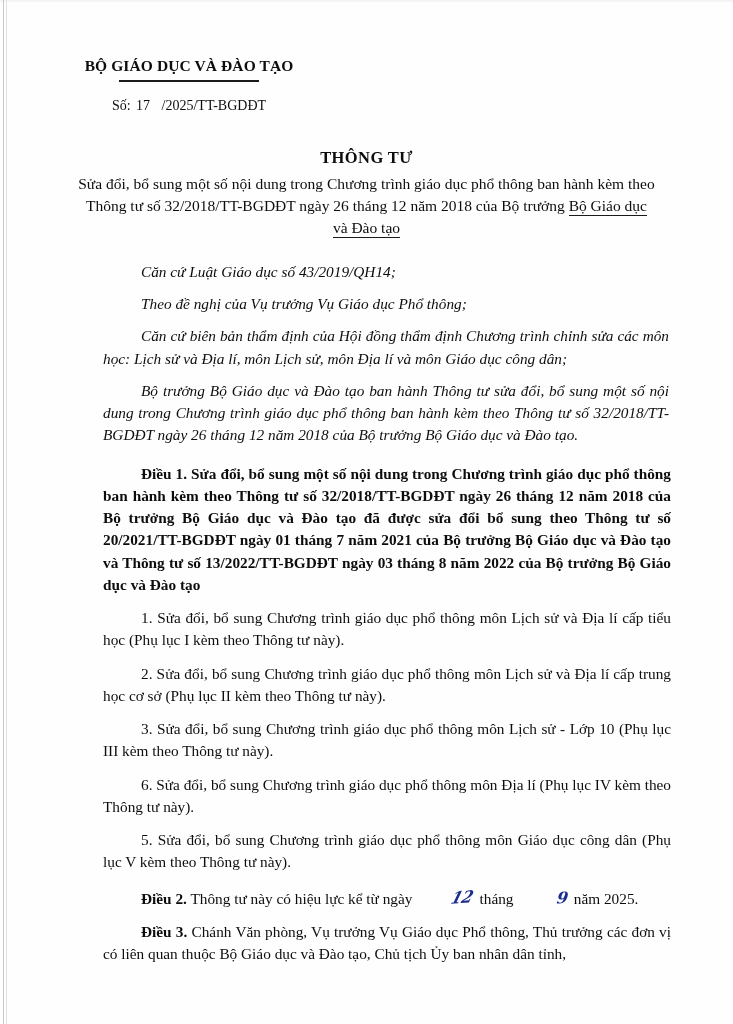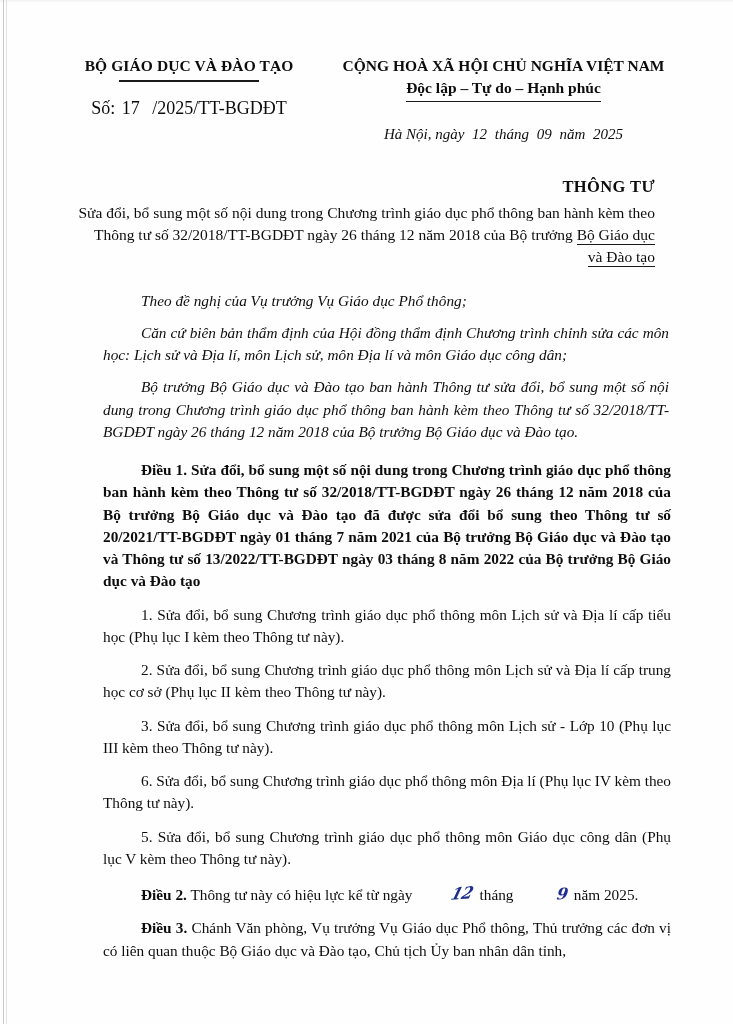--- a/index.html
+++ b/index.html
@@ -83,41 +83,41 @@
   .motto {
     font-size: 15.5px;
     font-weight: bold;
     margin-top: 3px;
     display: inline-block;
     border-bottom: 1.6px solid #1a1a1a;
     padding-bottom: 2px;
     line-height: 1.3;
   }
   .doc-number {
-    font-size: 18px;
+    font-size: 14px;
     margin-top: 16px;
     text-align: center;
     white-space: nowrap;
   }
   .doc-number .num {
     padding: 0 8px 0 2px;
   }
   .place-date {
     font-size: 15px;
     font-style: italic;
     text-align: center;
     margin-top: 24px;
     white-space: nowrap;
   }
   .place-date span { padding: 0 2px; }
 
   
   .title-block {
     margin-top: 34px;
-    text-align: right;
+    text-align: center;
     padding: 0 78px;
   }
   .doc-type {
     font-size: 16.5px;
     font-weight: bold;
     letter-spacing: .4px;
   }
   .doc-title {
     font-size: 15.5px;
     font-weight: normal;
@@ -191,45 +191,34 @@
       <div class="hdr-left">
         <div class="org-name">BỘ GIÁO DỤC VÀ ĐÀO TẠO</div>
         <div class="rule-short"></div>
         <div class="doc-number">
           <span>Số:</span>
           <span class="num">17</span>
           <span>/2025/TT-BGDĐT</span>
         </div>
       </div>
 
-      <div class="hdr-right">
-        <div class="nation-name">CỘNG HOÀ XÃ HỘI CHỦ NGHĨA VIỆT NAM</div>
-        <div class="motto">Độc lập – Tự do – Hạnh phúc</div>
-        <div class="place-date">
-          <span>Hà Nội, ngày</span>
-          <span>12</span>
-          <span>tháng</span>
-          <span>09</span>
-          <span>năm</span>
-          <span>2025</span>
-        </div>
-      </div>
     </div>
 
     <div class="title-block">
       <div class="doc-type">THÔNG TƯ</div>
       <div class="doc-title">
         <span>Sửa đổi, bổ sung một số nội dung trong Chương trình giáo dục phổ thông ban</span>
         <span>hành kèm theo Thông tư số 32/2018/TT-BGDĐT ngày 26 tháng 12 năm 2018</span>
         <span>của Bộ trưởng </span><span class="u-line">Bộ Giáo dục và Đào tạo</span>
       </div>
     </div>
 
     <div class="body">
 
+      <p class="preamble">Căn cứ Luật Giáo dục số 43/2019/QH14;</p>
       <p class="preamble">Theo đề nghị của Vụ trưởng Vụ Giáo dục Phổ thông;</p>
       <p class="preamble">Căn cứ biên bản thẩm định của Hội đồng thẩm định Chương trình chỉnh sửa các môn học: Lịch sử và Địa lí, môn Lịch sử, môn Địa lí và môn Giáo dục công dân;</p>
       <p class="preamble">Bộ trưởng Bộ Giáo dục và Đào tạo ban hành Thông tư sửa đổi, bổ sung một số nội dung trong Chương trình giáo dục phổ thông ban hành kèm theo Thông tư số 32/2018/TT-BGDĐT ngày 26 tháng 12 năm 2018 của Bộ trưởng Bộ Giáo dục và Đào tạo.</p>
 
       <p class="article">Điều 1. Sửa đổi, bổ sung một số nội dung trong Chương trình giáo dục phổ thông ban hành kèm theo Thông tư số 32/2018/TT-BGDĐT ngày 26 tháng 12 năm 2018 của Bộ trưởng Bộ Giáo dục và Đào tạo đã được sửa đổi bổ sung theo Thông tư số 20/2021/TT-BGDĐT ngày 01 tháng 7 năm 2021 của Bộ trưởng Bộ Giáo dục và Đào tạo và Thông tư số 13/2022/TT-BGDĐT ngày 03 tháng 8 năm 2022 của Bộ trưởng Bộ Giáo dục và Đào tạo</p>
 
       <p class="item">1. Sửa đổi, bổ sung Chương trình giáo dục phổ thông môn Lịch sử và Địa lí cấp tiểu học (Phụ lục I kèm theo Thông tư này).</p>
       <p class="item">2. Sửa đổi, bổ sung Chương trình giáo dục phổ thông môn Lịch sử và Địa lí cấp trung học cơ sở (Phụ lục II kèm theo Thông tư này).</p>
       <p class="item">3. Sửa đổi, bổ sung Chương trình giáo dục phổ thông môn Lịch sử - Lớp 10 (Phụ lục III kèm theo Thông tư này).</p>
       <p class="item">6. Sửa đổi, bổ sung Chương trình giáo dục phổ thông môn Địa lí (Phụ lục IV kèm theo Thông tư này).</p>

